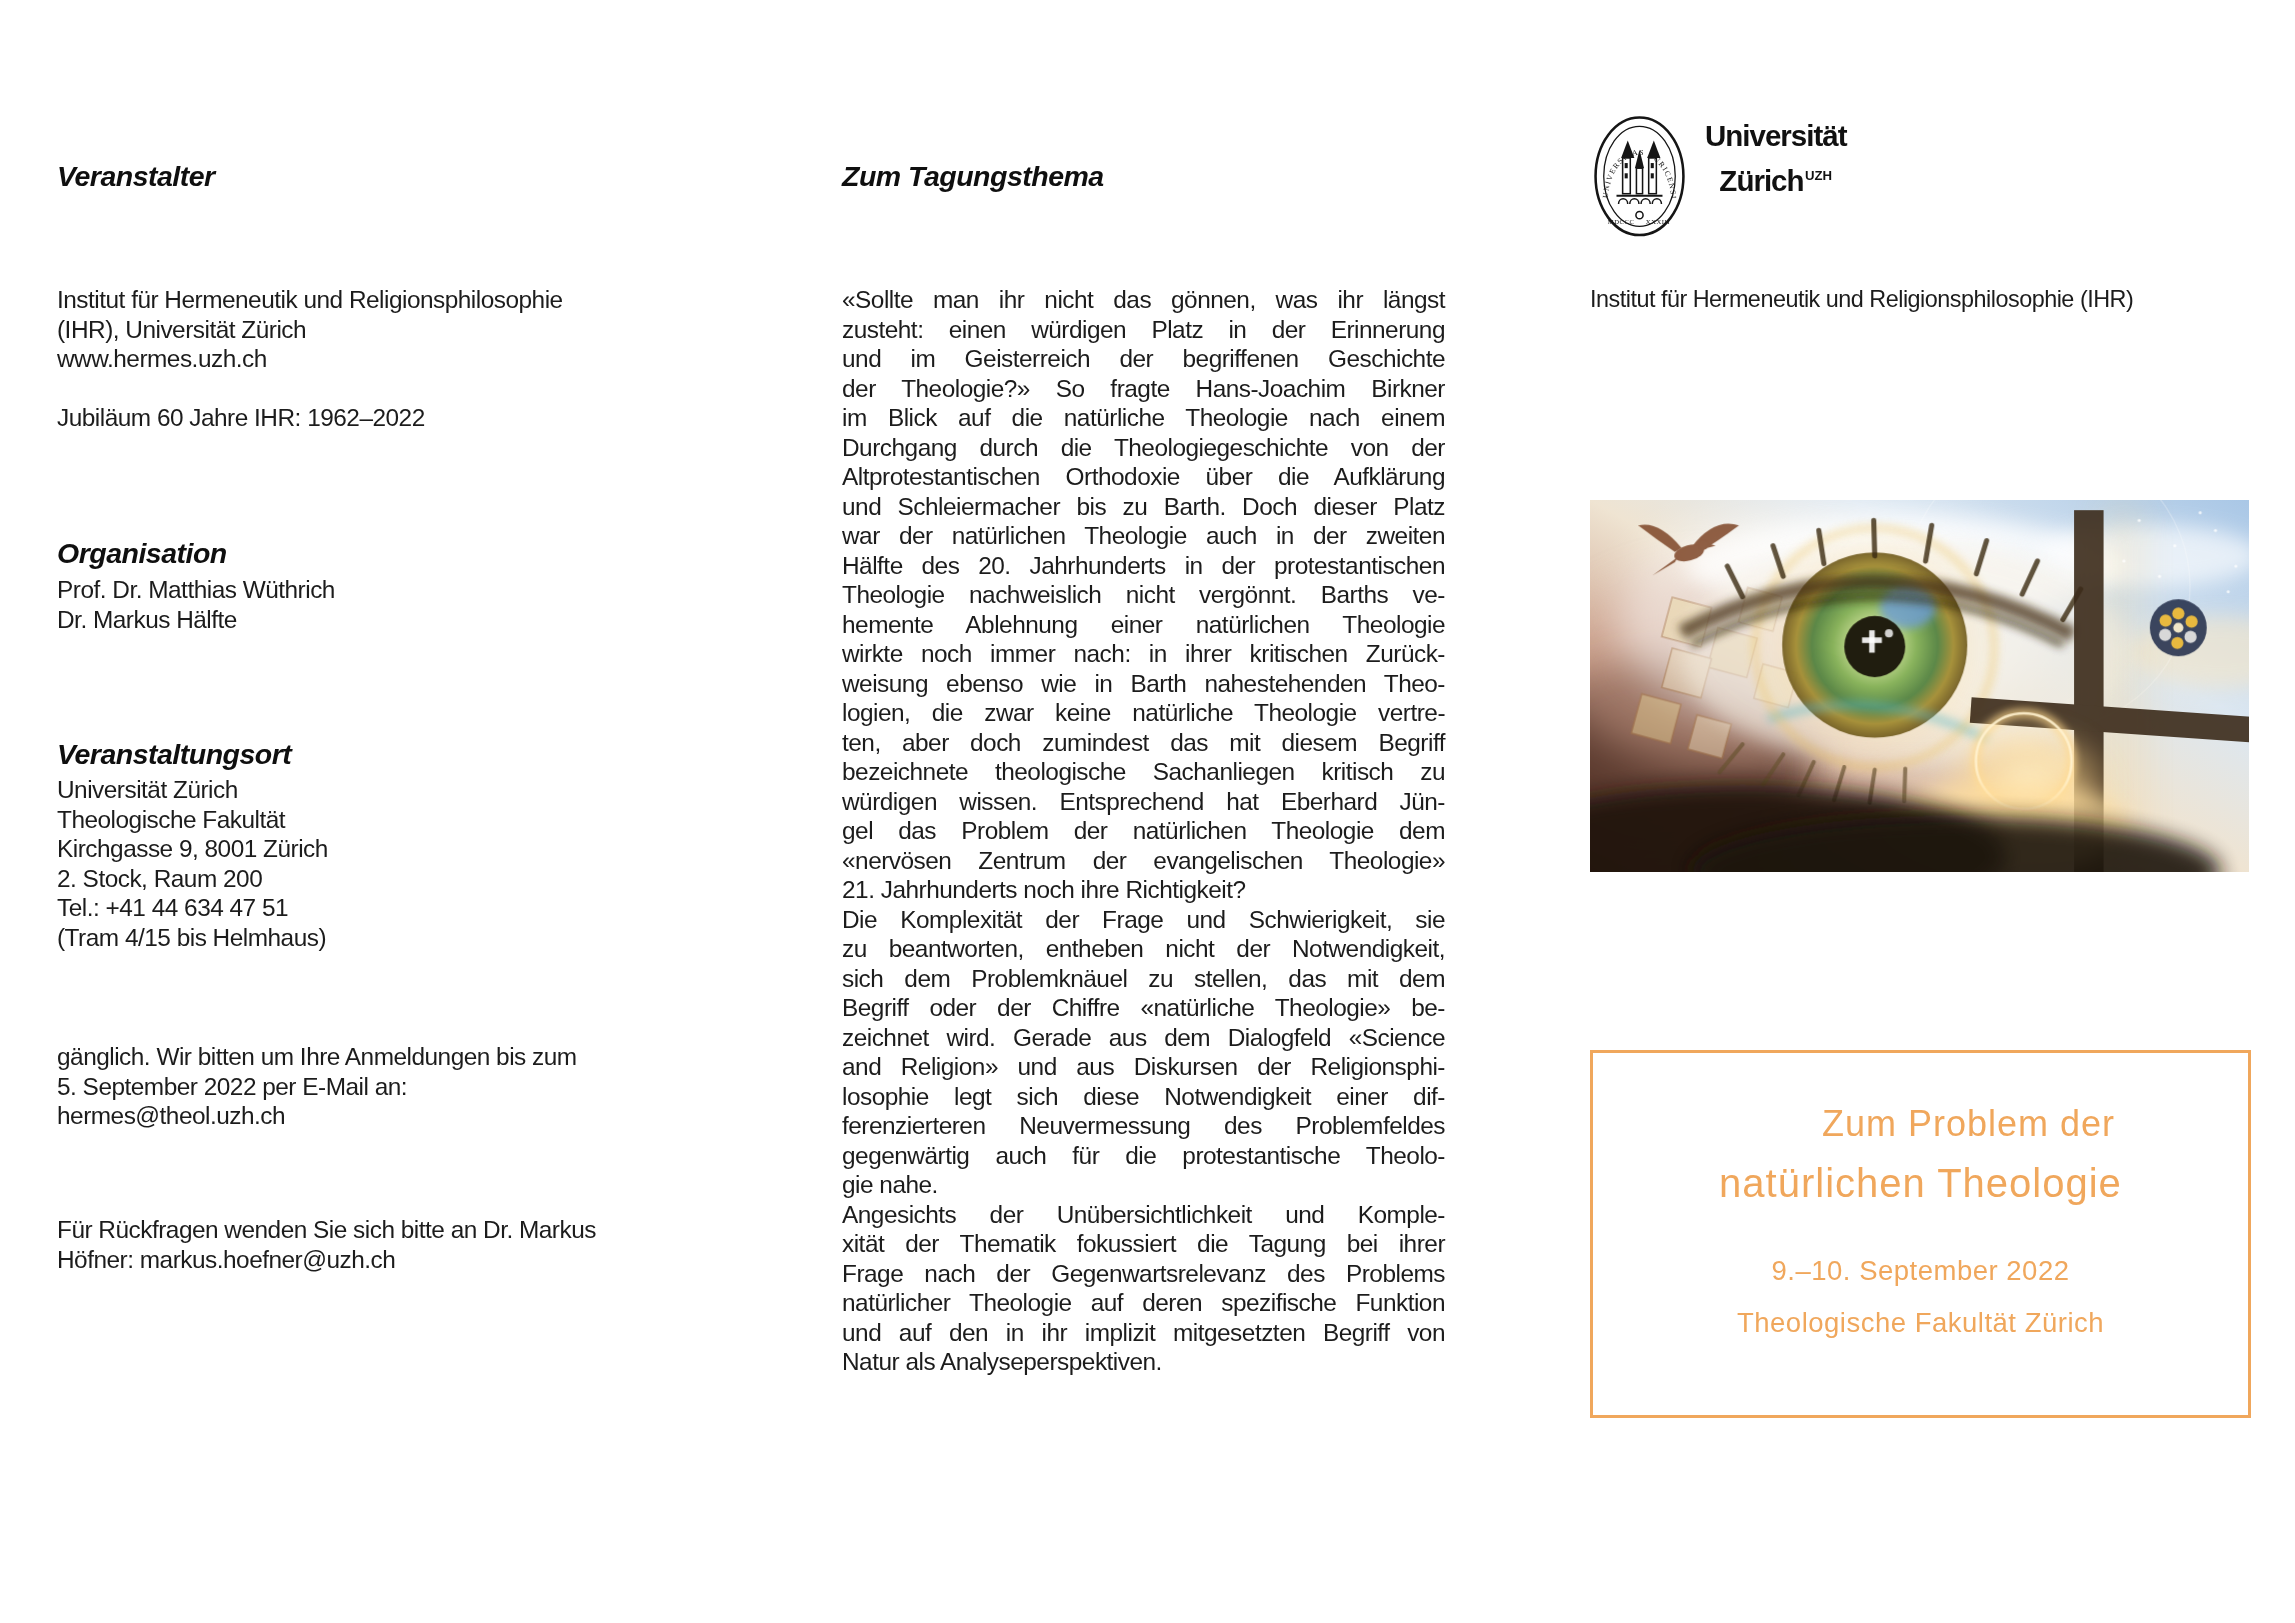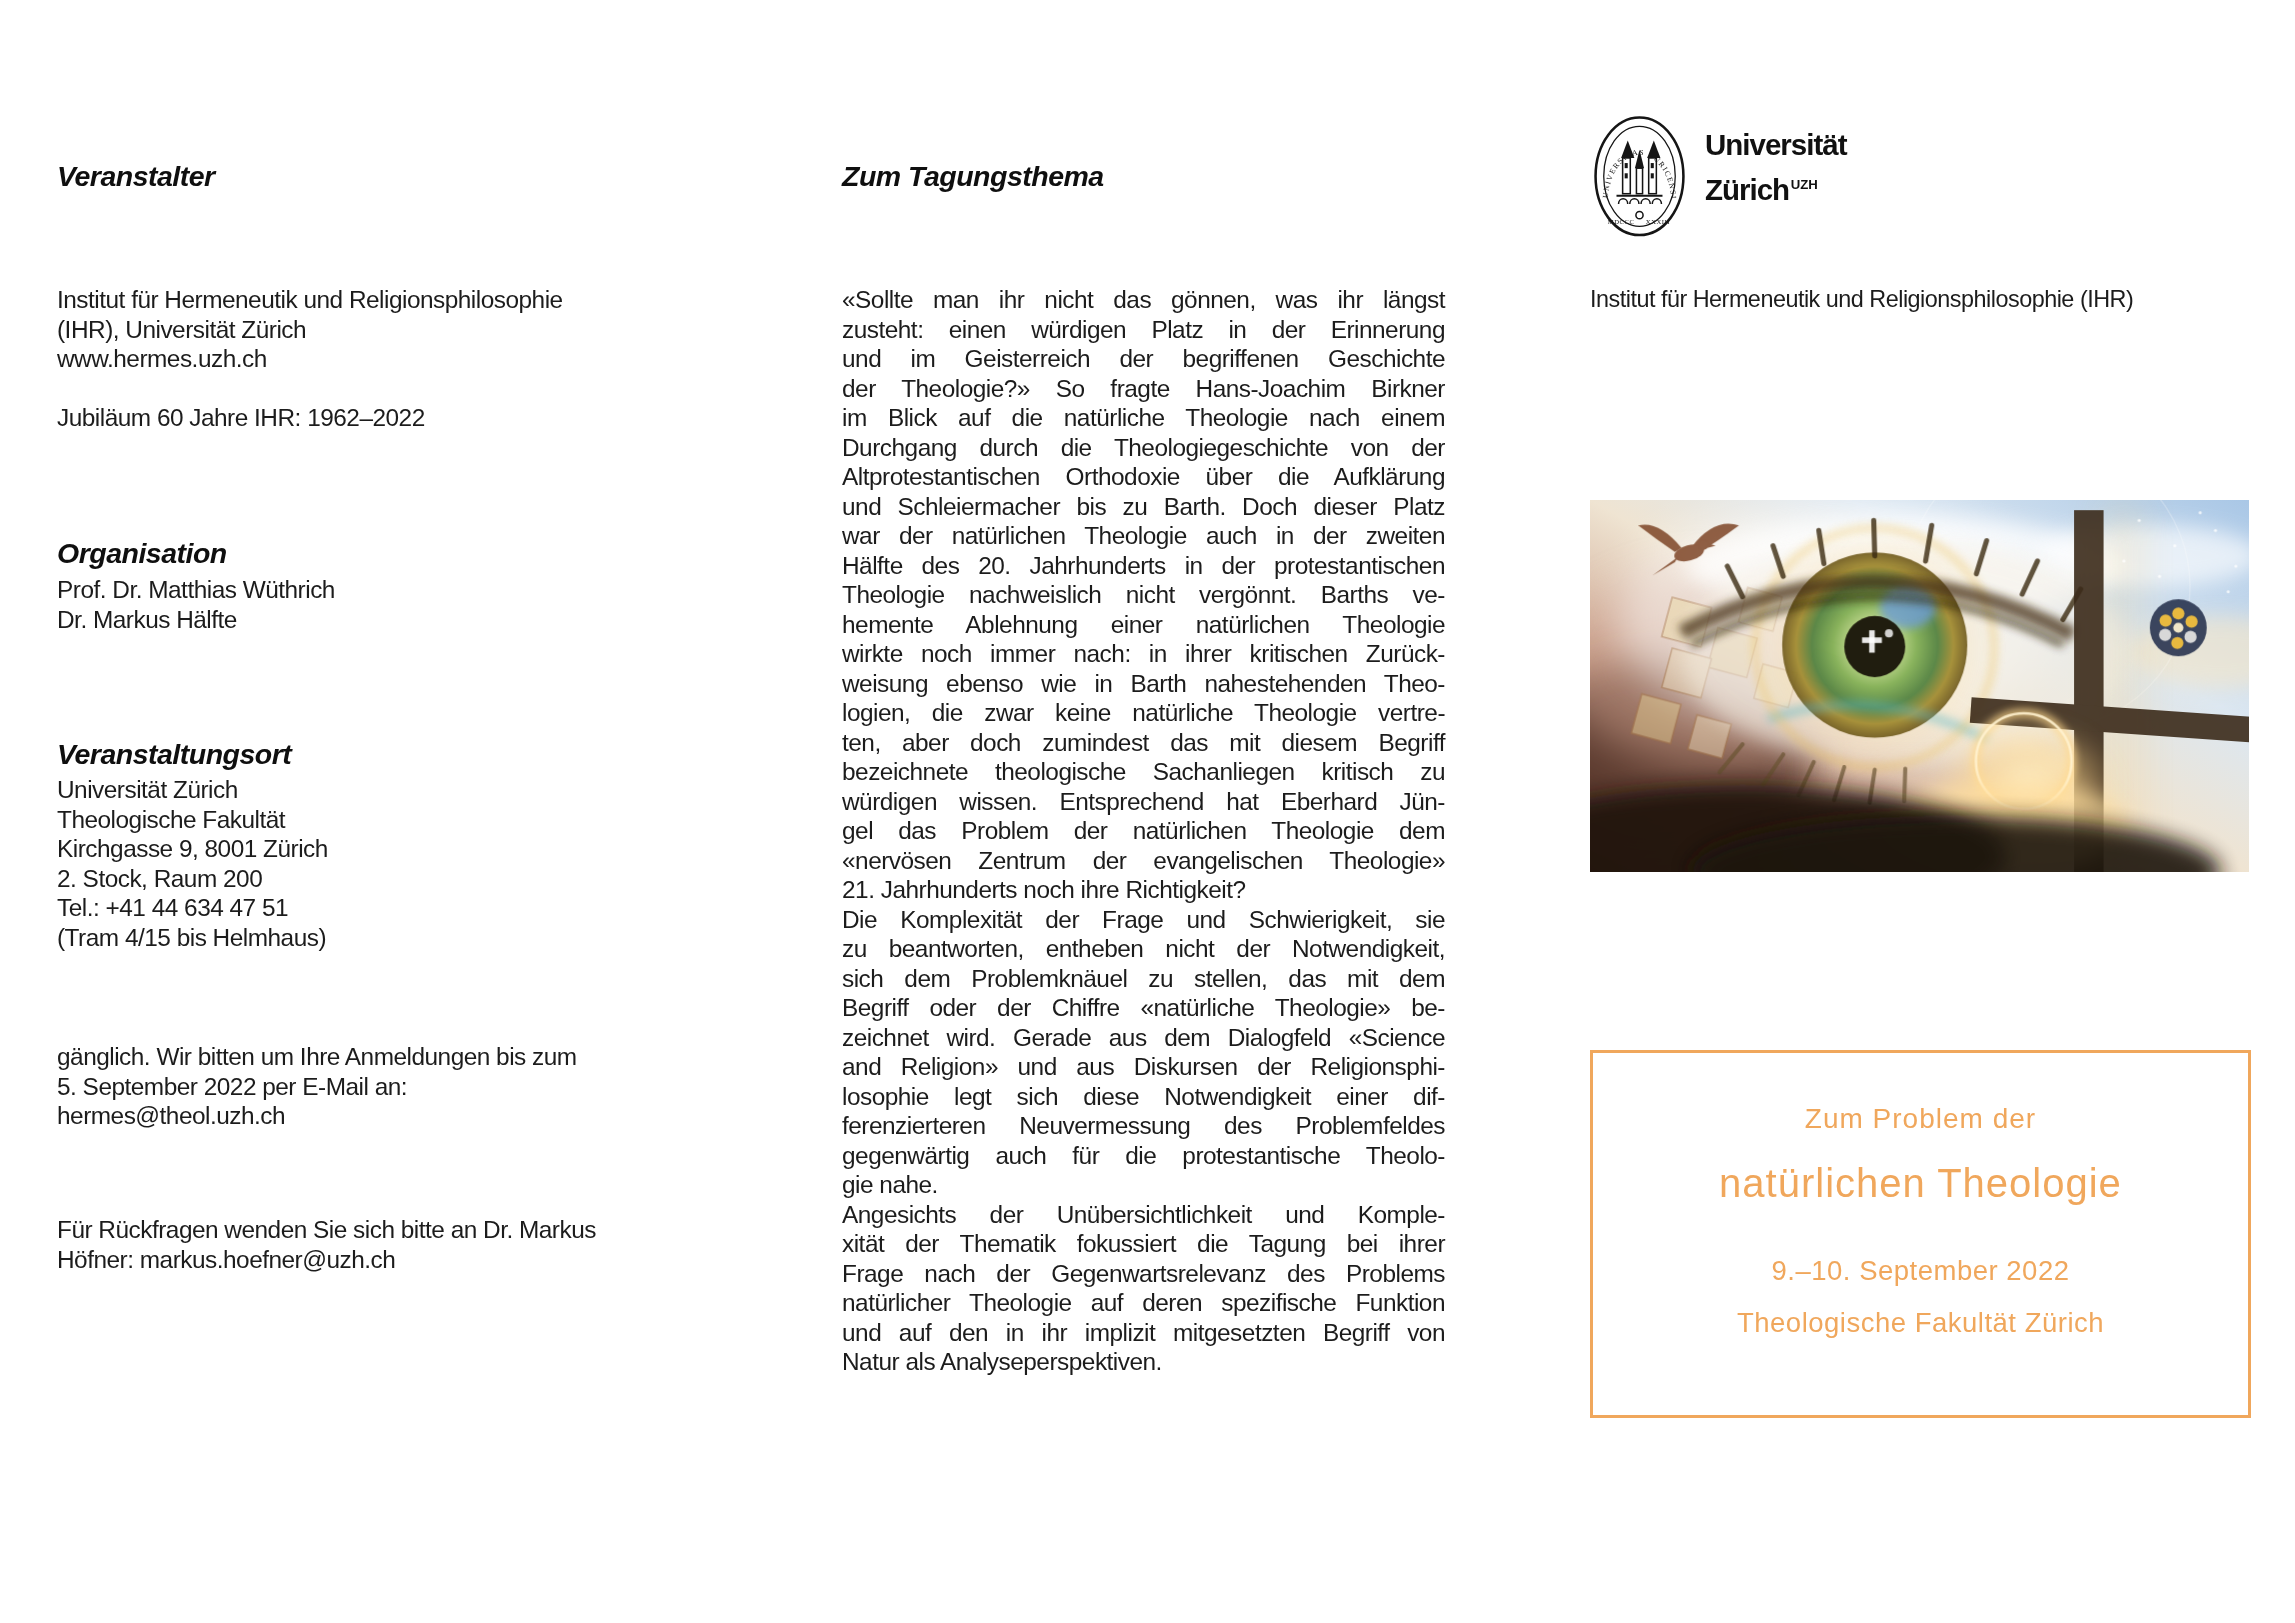--- a/index.html
+++ b/index.html
@@ -28,32 +28,32 @@
   #lb-venue{left:57px;top:775px;width:618px;}
   #lb-registration{left:57px;top:1042px;width:625px;}
   #lb-contact{left:57px;top:1215px;width:625px;}
 
   
   #mh-thema{left:842px;top:136px;}
   #mb-thema{left:842px;top:285px;width:603px;}
 
   
   #r-seal{left:1593px;top:114px;width:93px;height:124px;}
-  #r-wordmark{left:1705px;top:125px;font-weight:bold;color:#111111;}
+  #r-wordmark{left:1705px;top:116px;font-weight:bold;color:#111111;text-align:center;}
   #r-wordmark .wm-line{font-size:29.5px;line-height:40px;letter-spacing:-1px;}
   #r-wordmark .sup{font-size:13.2px;letter-spacing:0;vertical-align:super;margin-left:1.5px;}
   #r-institute{left:1590px;top:286px;width:671px;font-size:23.4px;letter-spacing:-0.5px;}
   #r-artwork{left:1590px;top:500px;width:659px;height:372px;}
   #r-artwork svg{display:block;width:100%;height:100%;}
   #r-eventbox{
     left:1590px;top:1050px;width:661px;height:368px;box-sizing:border-box;
     border:3.6px solid var(--accent,#F0A75C);background:#ffffff;
   }
   .ebox-line{position:absolute;left:0;width:100%;text-align:center;color:var(--accent,#F0A75C);}
-  #ebox-title1{top:50px;font-size:28px;letter-spacing:1px;}
+  #ebox-title1{top:50px;font-size:36px;letter-spacing:1px;margin-left:48px;}
   #ebox-title2{top:108px;font-size:40px;letter-spacing:1px;}
   #ebox-date{top:202px;font-size:27.5px;letter-spacing:0.5px;}
   #ebox-location{top:254px;font-size:27.5px;letter-spacing:0.5px;}
 
   .seal-arc-text{font-family:"Liberation Serif",serif;font-size:15px;letter-spacing:2.5px;fill:#151515;}
   .seal-bottom-text{font-family:"Liberation Serif",serif;font-size:13px;letter-spacing:1px;fill:#151515;}
 </style>
 </head>
 <body>
 

